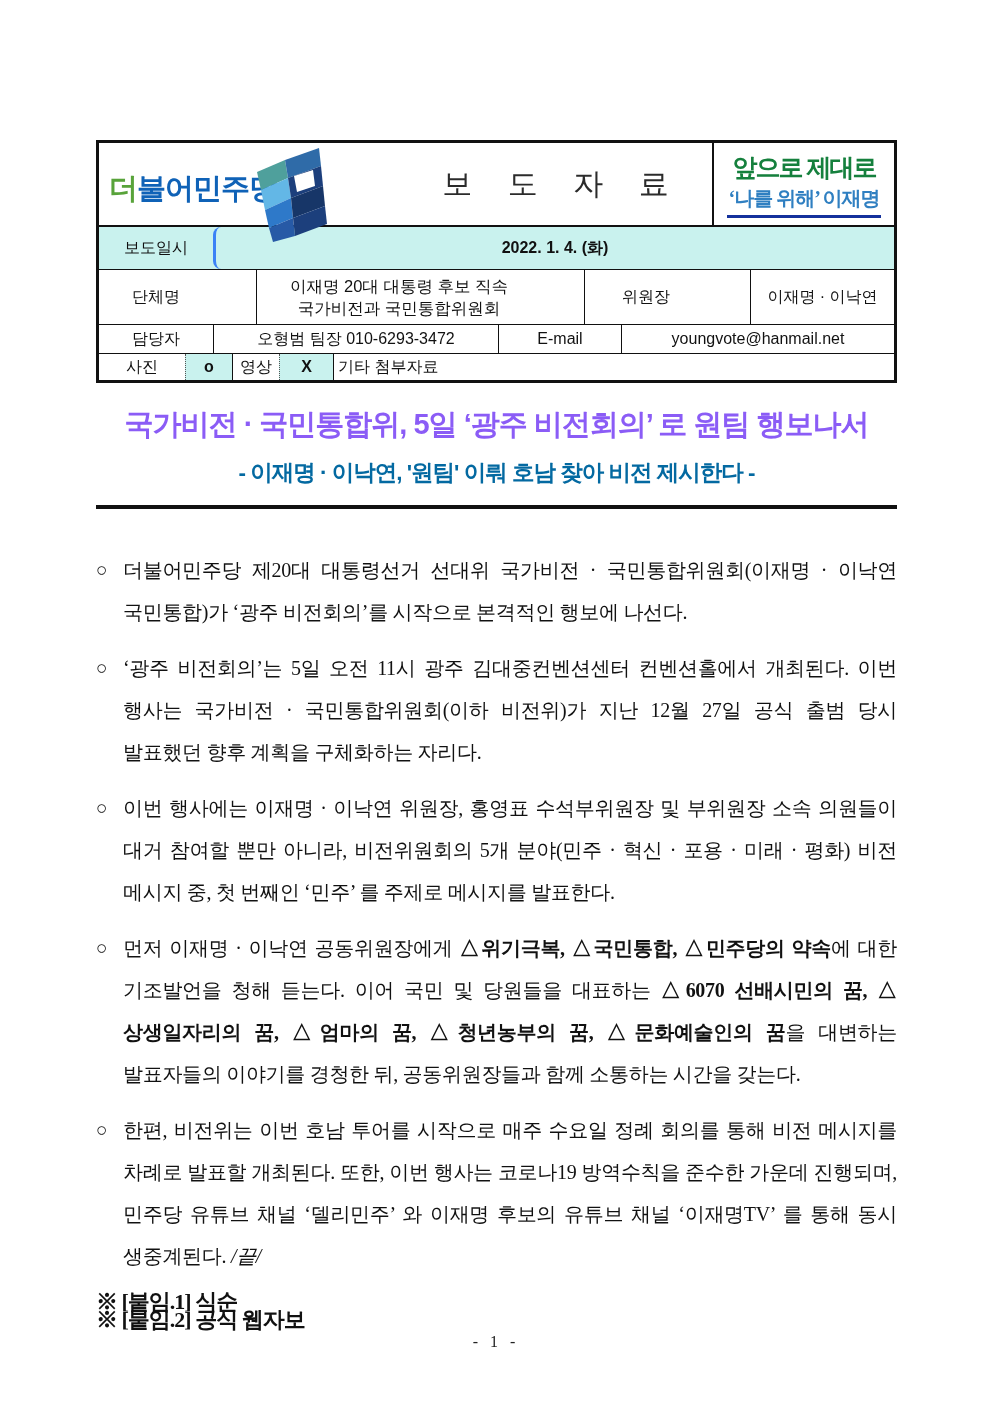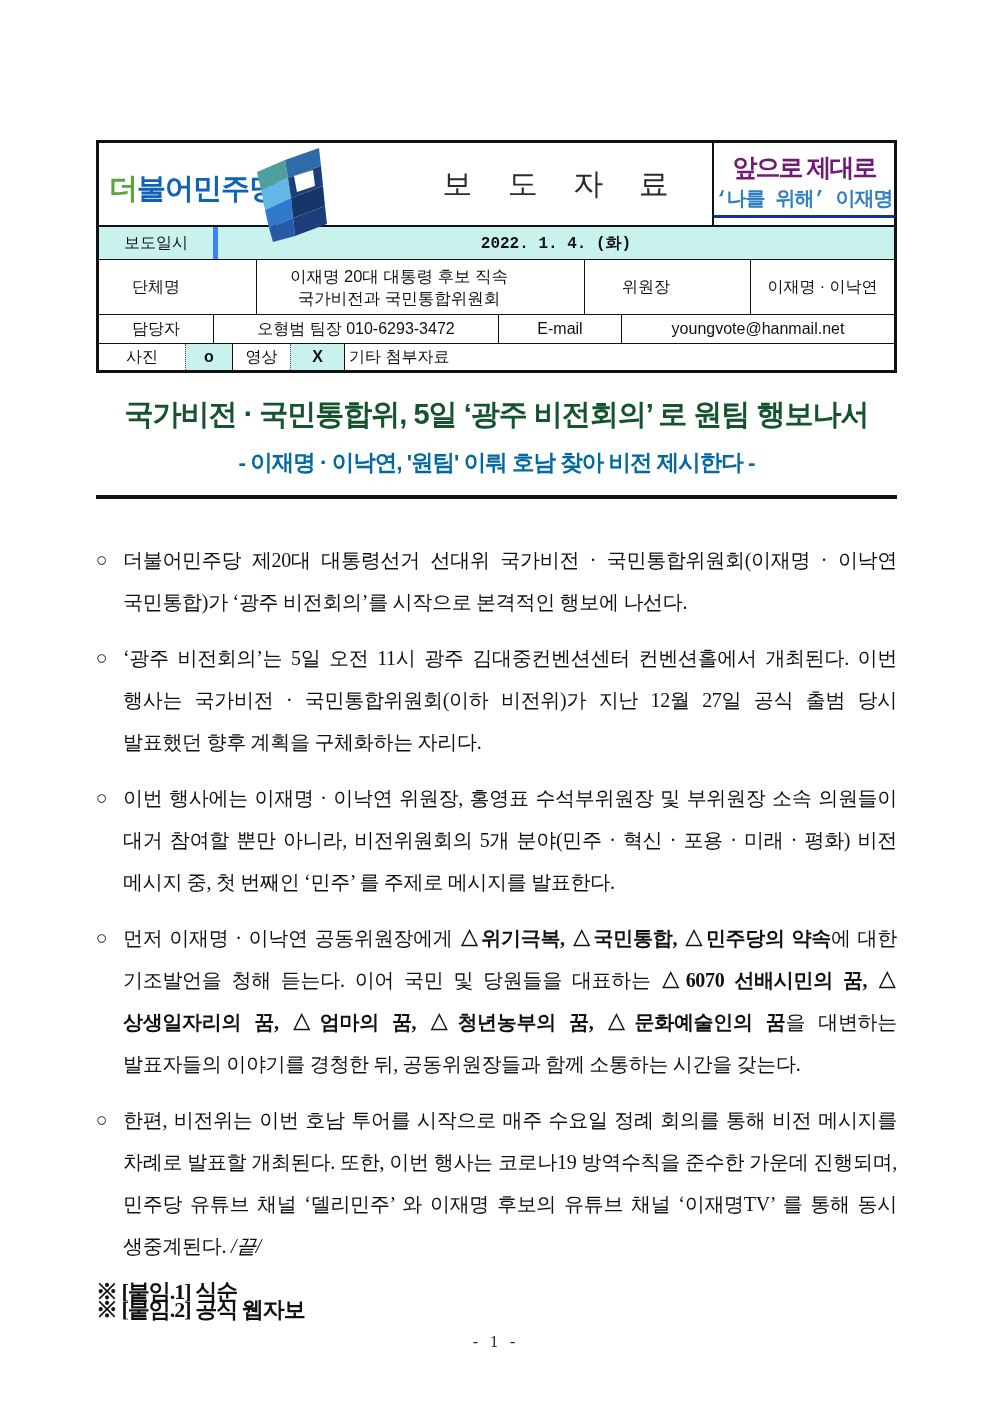--- a/index.html
+++ b/index.html
@@ -11,43 +11,43 @@
   
   .itable { border: 3px solid #111; width: 801px; background: #fff; }
   .hrow { display: flex; height: 82px; position: relative; }
   .logo-cell { width: 300px; position: relative; }
   .logo-text { position: absolute; left: 10px; top: 26px; font-family: "Liberation Sans", sans-serif; font-weight: 800; font-size: 29px; letter-spacing: -1px; white-space: nowrap; }
   .logo-green { color: #58a33a; }
   .logo-blue  { color: #0f62b7; }
   .flag { position: absolute; left: 146px; top: 3px; z-index: 3; }
   .doctype-cell { flex: 1; display: flex; align-items: center; justify-content: center; font-family: "Liberation Serif", serif; font-size: 30px; color: #2b2b2b; letter-spacing: 14px; text-indent: 14px; white-space: nowrap; }
   .slogan-cell { width: 182px; border-left: 2px solid #111; display: flex; flex-direction: column; align-items: center; justify-content: center; padding: 6px 4px; }
-  .slogan1 { font-family: "Liberation Sans", sans-serif; font-weight: 900; font-size: 25px; color: #701a75; letter-spacing: -2px; white-space: nowrap; }
-  .slogan2 { font-family: Liberation Mono, monospace; font-weight: 700; font-size: 20px; color: #2f7fc1; letter-spacing: -1px; border-bottom: 3px solid #14319c; padding: 1px 2px 3px 2px; white-space: nowrap; }
+  .slogan1 { font-family: "Liberation Sans", sans-serif; font-weight: 900; font-size: 25px; color: #15803d; letter-spacing: -2px; white-space: nowrap; }
+  .slogan2 { font-family: Liberation Serif, serif; font-weight: 700; font-size: 20px; color: #2f7fc1; letter-spacing: -1px; border-bottom: 3px solid #14319c; padding: 1px 2px 3px 2px; white-space: nowrap; }
 
   .r { display: flex; border-top: 1px solid #111; font-family: "Liberation Sans", sans-serif; font-size: 16px; align-items: stretch; }
   .r .c { display: flex; align-items: center; justify-content: center; text-align: center; }
-  .r1 { border-top: 2px solid #111; background: #c9f2ee; height: 34px; font-family: Liberation Mono, monospace; }
+  .r1 { border-top: 2px solid #111; background: #c9f2ee; height: 44px; }
   .r2 { height: 55px; gap: 43px; }
   .r3 { height: 29px; }
   .r4 { height: 27px; }
   .w114 { width: 114px; }
   .w285 { width: 285px; border-left: 1px solid #111; }
   .w123 { width: 123px; border-left: 1px solid #111; }
   .grow { flex: 1; border-left: 1px solid #111; }
-  .date { font-weight: 700; flex: 1; border-left: 5px solid #3b82f6; }
+  .date { font-weight: 700; flex: 1; border-left: 3px solid #3b82f6; border-radius: 8px; }
   .twoline { line-height: 22px; font-size: 16.5px; }
   .r4 .w67 { width: 86px; }
   .r4 .w47 { width: 47px; border-left: 1px dotted #555; background: #c9f2ee; font-weight: 700; }
-  .r4 .w62 { width: 58px; border-left: 1px solid #111; }
+  .r4 .w62 { width: 47px; border-left: 1px solid #111; }
   .r4 .w54 { width: 54px; border-left: 1px dotted #555; background: #c9f2ee; font-weight: 700; }
   .r4 .etc { flex: 1; border-left: 1px solid #111; justify-content: flex-start; padding-left: 4px; }
 
   
-  .title { margin-top: 22px; text-align: center; font-family: "Liberation Sans", sans-serif; font-weight: 800; font-size: 29px; letter-spacing: -1px; color: #14532d; white-space: nowrap; }
+  .title { margin-top: 22px; text-align: center; font-family: "Liberation Sans", sans-serif; font-weight: 800; font-size: 29px; letter-spacing: -1px; color: #8b5cf6; white-space: nowrap; }
   .subtitle { margin-top: 12px; text-align: center; font-family: "Liberation Sans", sans-serif; font-weight: 800; font-size: 22.5px; letter-spacing: -1px; color: #0369a1; }
   .rule { margin-top: 17px; height: 4px; background: #111; width: 801px; }
 
   
   .body-text { margin-top: 40px; }
   .para { display: flex; margin-bottom: 14px; }
   .bullet { width: 27px; flex: 0 0 27px; font-size: 19px; line-height: 42px; }
   .ptext { flex: 1; font-size: 20px; line-height: 42px; text-align: justify; letter-spacing: -0.3px; word-break: keep-all; }
   .b { font-weight: bold; }
   .i { font-style: italic; }

